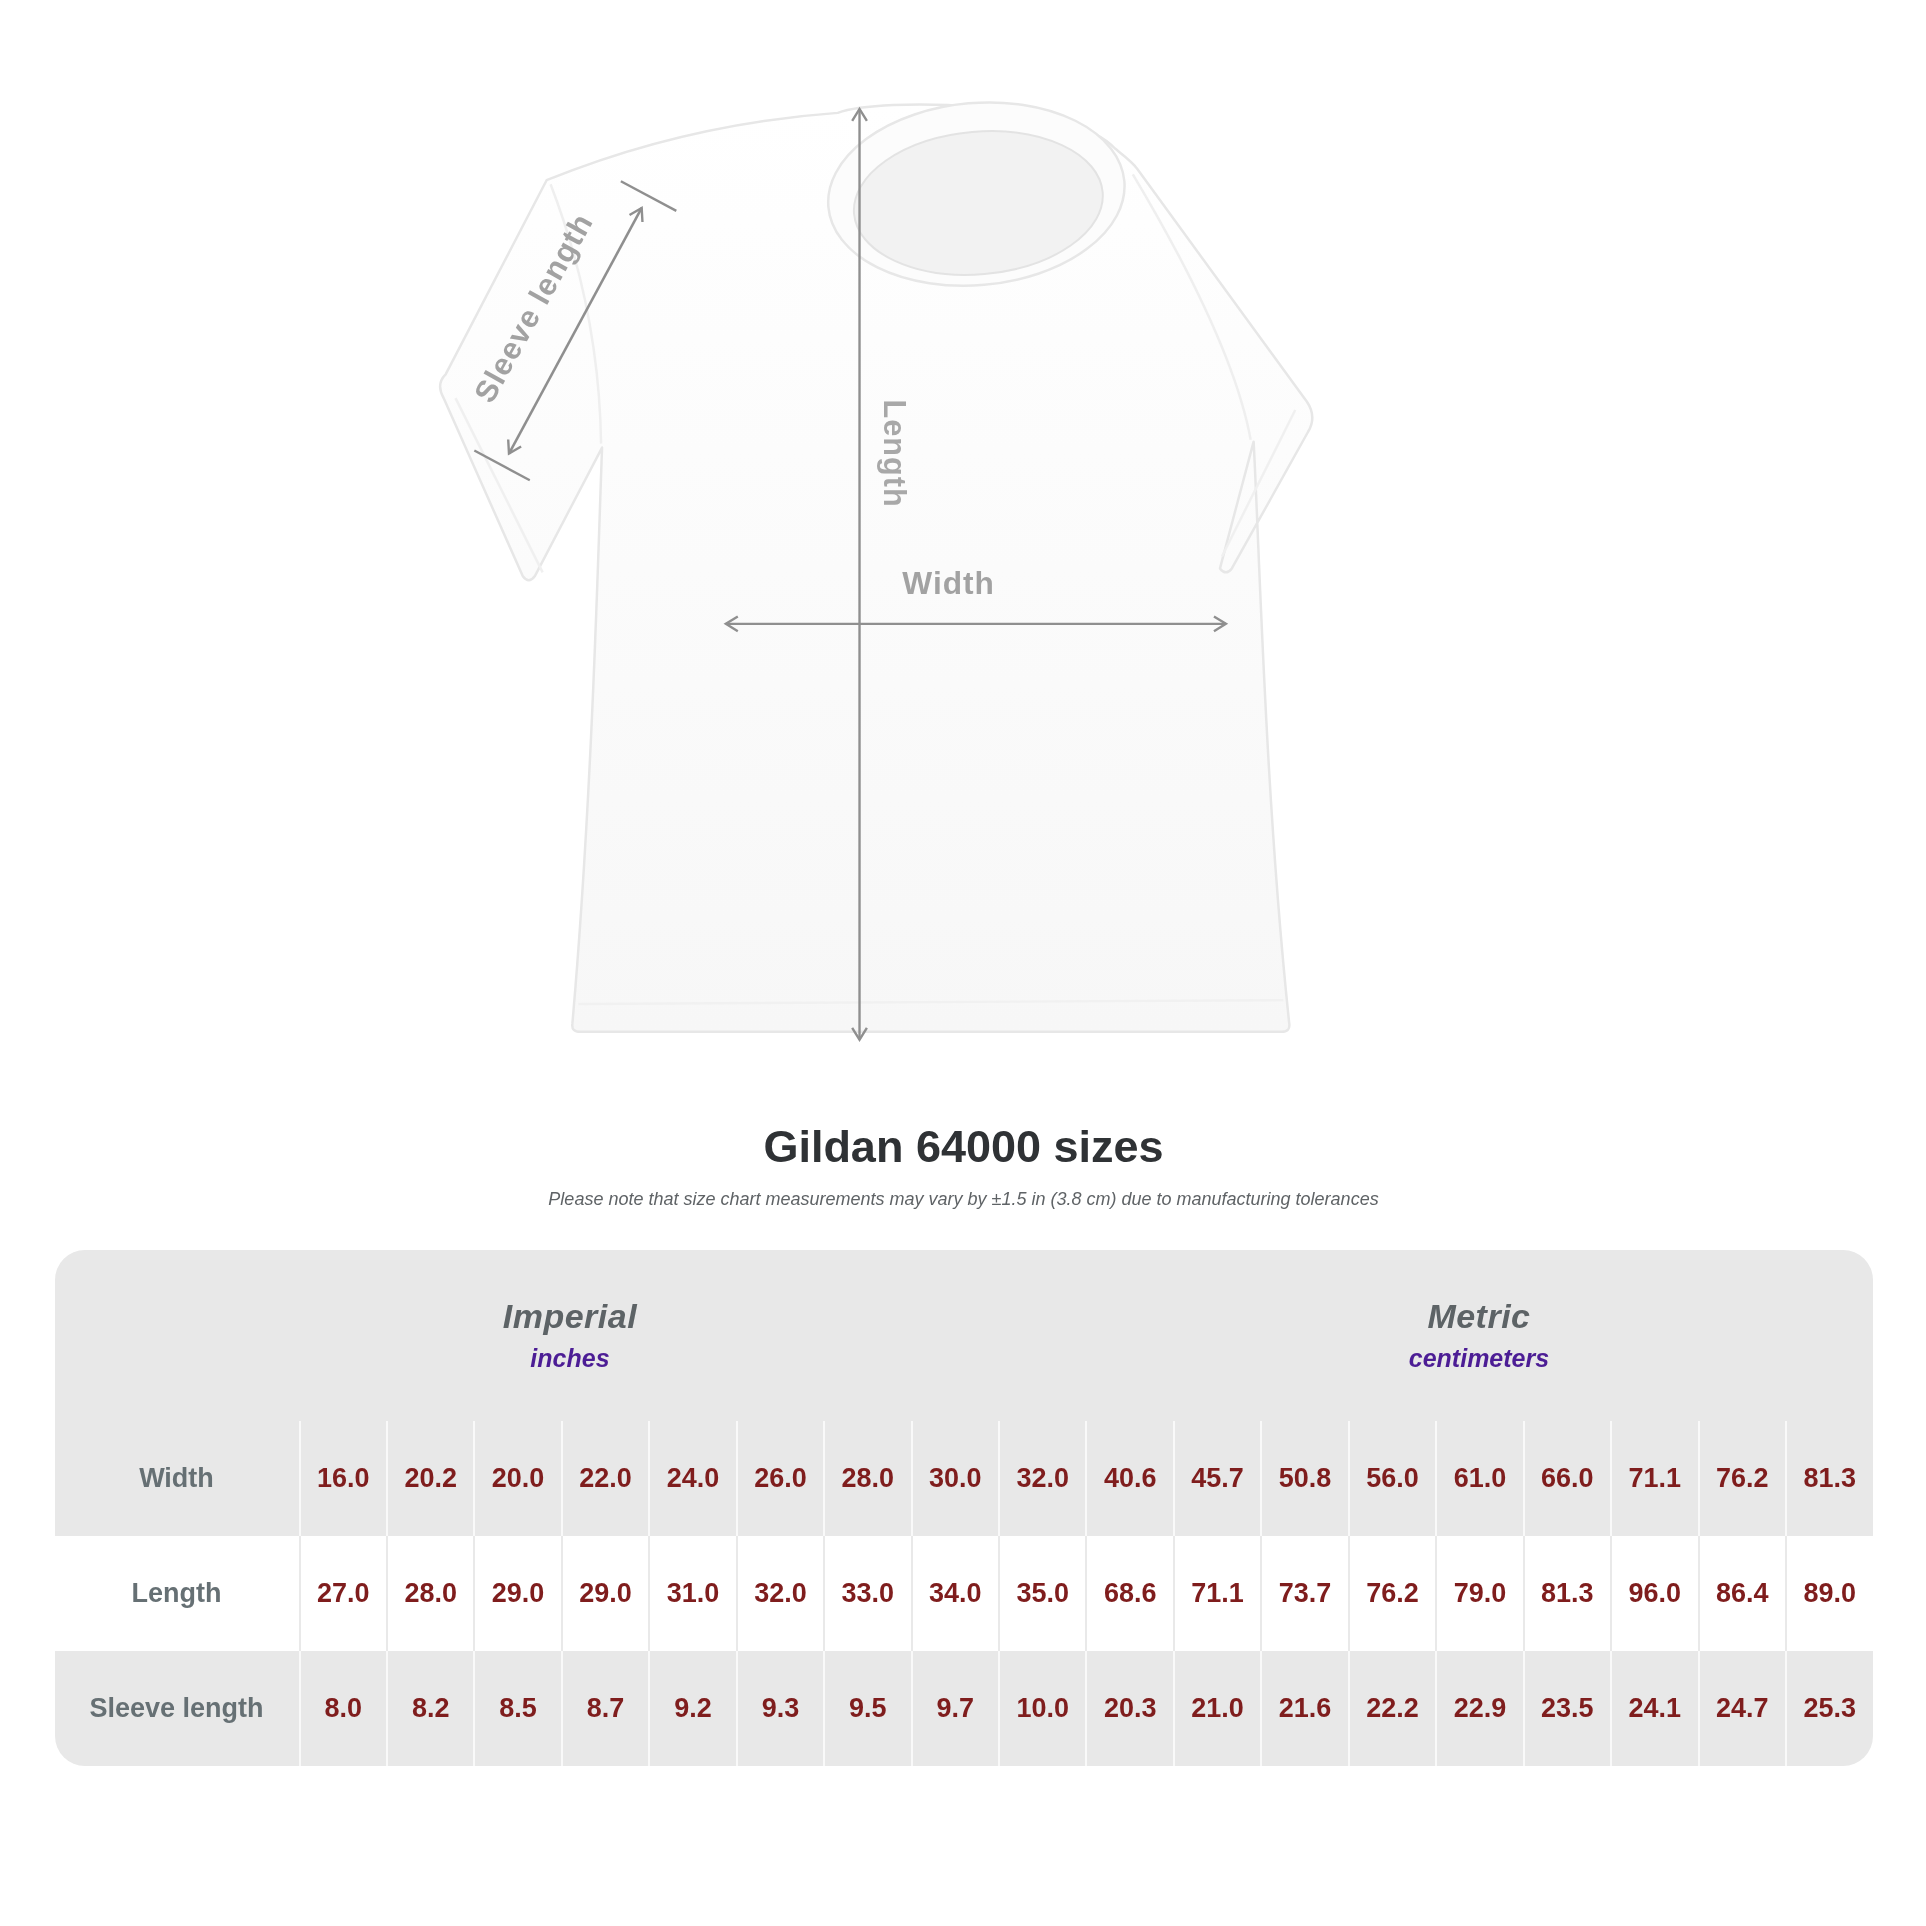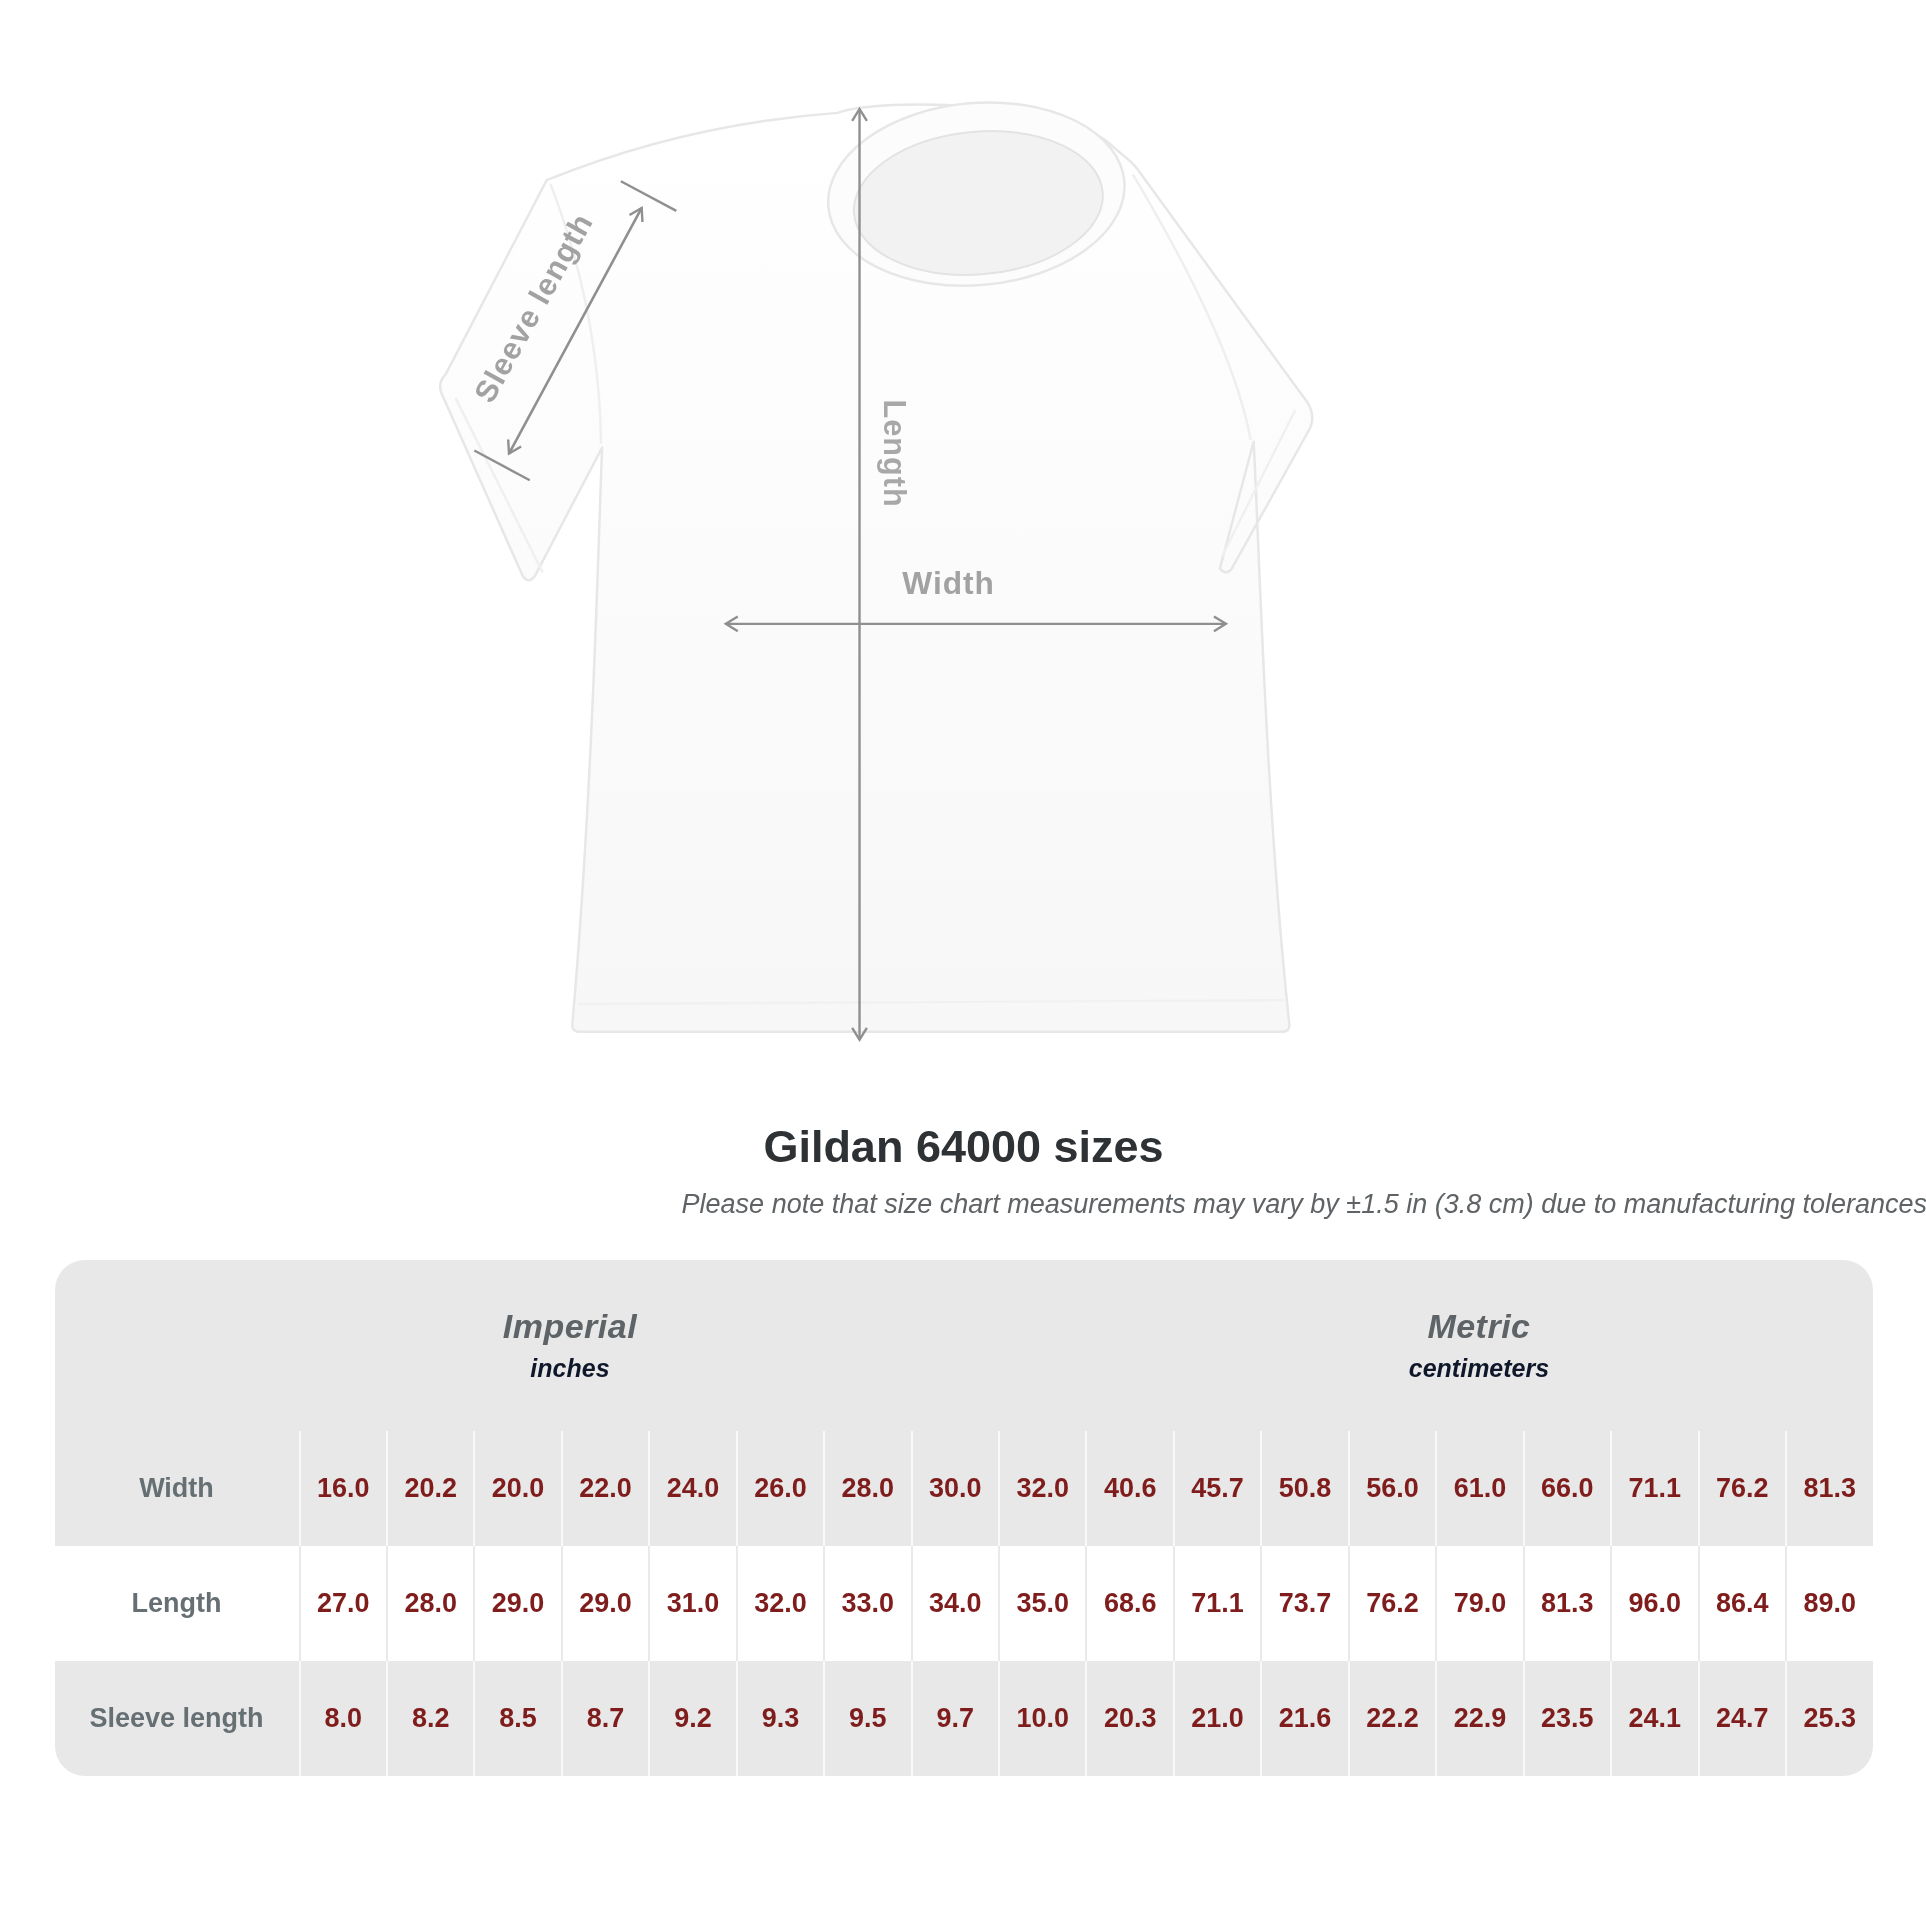--- a/index.html
+++ b/index.html
@@ -9,38 +9,38 @@
     -webkit-font-smoothing:antialiased;
   }
   .diagram{position:relative;width:1927px;height:1115px;}
   .diagram svg{position:absolute;left:0;top:0;}
 
   .page-title{
     margin:6px 0 0;text-align:center;
     font-size:45px;font-weight:bold;color:#2f3235;line-height:1.15;
   }
   .page-note{
-    margin:16px 0 7px;text-align:right;font-style:italic;
-    font-size:27px;color:#5f6366;
+    margin:16px 0 7px;text-align:center;font-style:italic;
+    font-size:18px;color:#5f6366;
   }
 
   .table-wrap{
     width:1818px;margin:40px auto 0;
     border-radius:30px;overflow:hidden;
   }
   table.size-table{
     width:100%;border-collapse:separate;border-spacing:0;table-layout:fixed;
   }
   col.col-label{width:244px;}
   tr.unit-group-row th{
     background:#e8e8e8;height:171px;vertical-align:middle;text-align:center;
     border:none;padding:0;
   }
   .group-label{font-size:34px;font-weight:bold;font-style:italic;color:#5d6366;letter-spacing:0.5px;}
-  .group-unit{font-size:25px;font-style:italic;color:#0f172a;margin-top:8px;}
+  .group-unit{font-size:25px;font-style:italic;color:#4c1d95;margin-top:8px;}
 
   tr.white{background:#ffffff;}
   tr.gray{background:#e8e8e8;}
   tr.size-row th{height:109px;}
   tbody tr th, tbody tr td{height:115px;}
   th,td{
     padding:0;text-align:center;vertical-align:middle;
     font-size:27px;
   }
   tr.size-row th, th.row-head{

